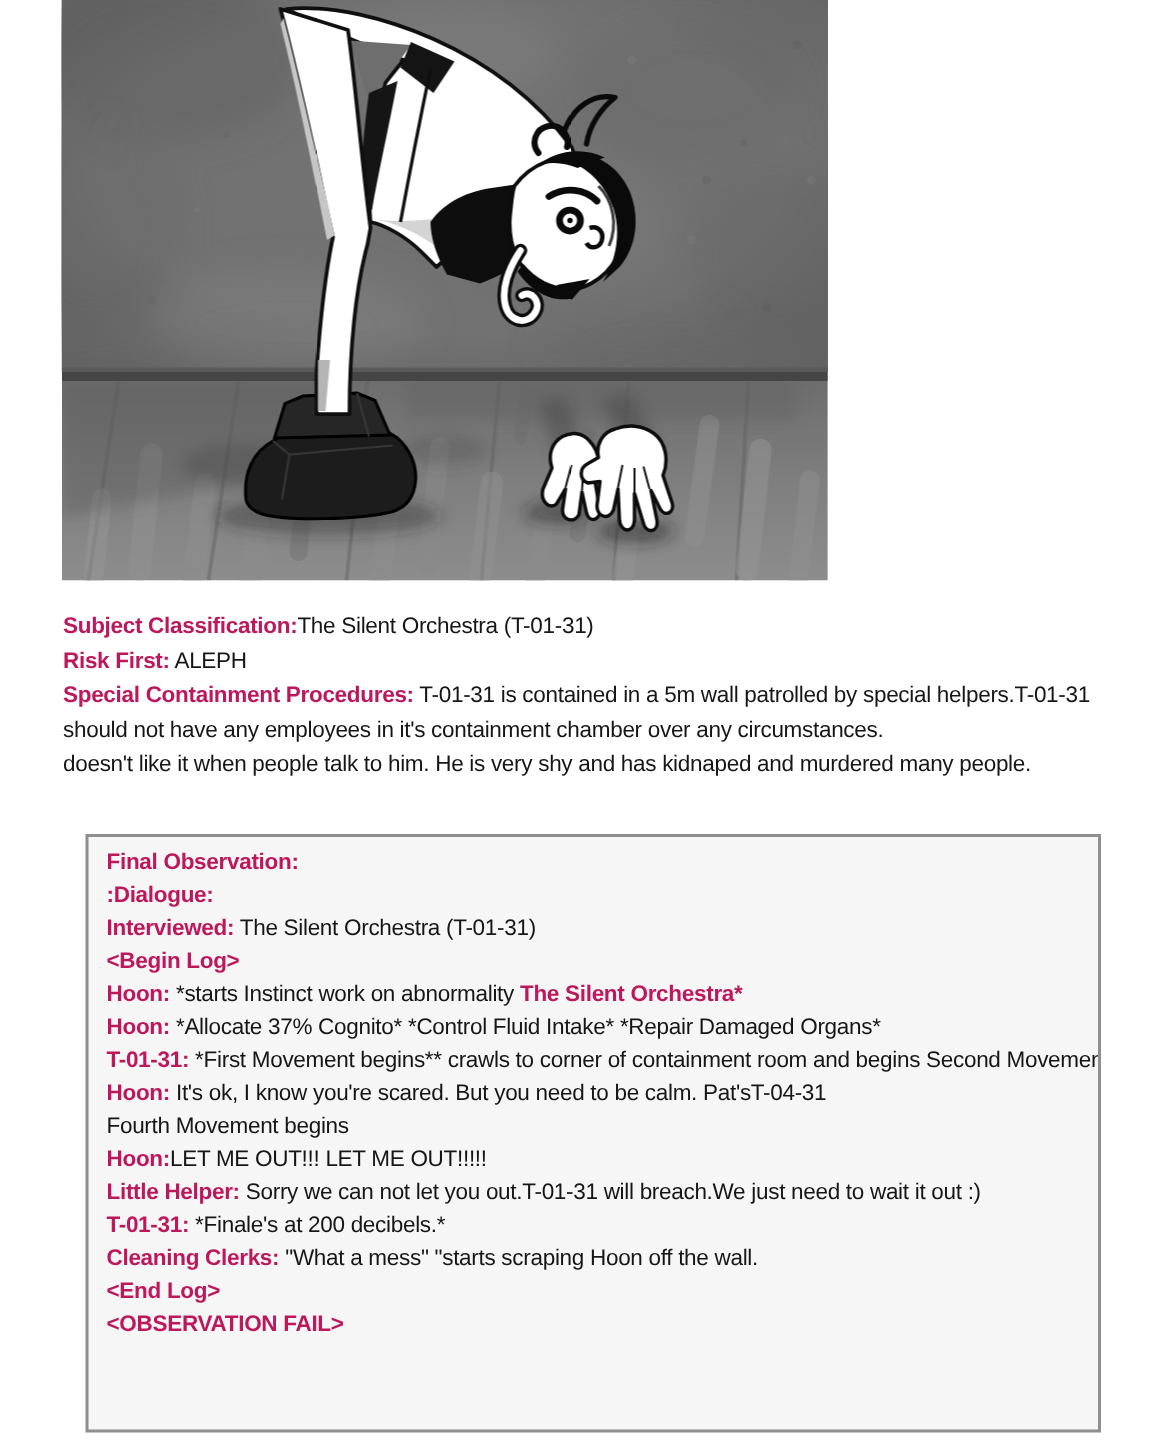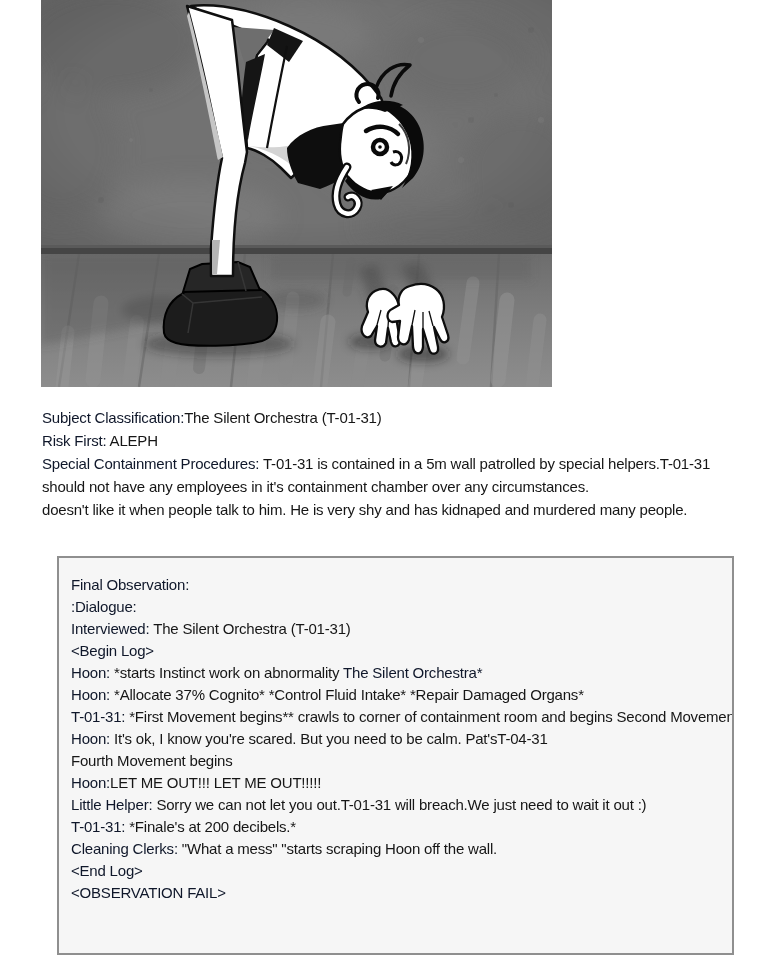--- a/index.html
+++ b/index.html
@@ -10,25 +10,25 @@
   .artwork{position:absolute;left:41px;top:0;width:511px;height:387px;margin:0;padding:0}
   .artwork svg{display:block}
   .fields{
     position:absolute;left:42px;top:406px;width:712px;
     font-size:15px;line-height:23px;letter-spacing:-0.2px;
   }
   .fields .line{height:23px;white-space:nowrap}
   .obs-box{
     position:absolute;left:57px;top:556px;width:677px;height:399px;
     box-sizing:border-box;border:2px solid #8f8f8f;background:#f6f6f6;
-    padding:16px 12px;font-size:15px;line-height:22px;letter-spacing:-0.2px;
+    padding:6px 12px;font-size:15px;line-height:22px;letter-spacing:-0.2px;
     overflow:hidden;
   }
   .obs-box .line{height:22px;white-space:nowrap}
-  .bold{font-weight:normal;color:#0f172a}
+  .bold{font-weight:bold;color:#be185d}
 </style>
 </head>
 <body>
 
 <div class="page-root">
 
   <figure class="artwork">
     <svg width="511" height="387" viewBox="0 0 511 387" xmlns="http://www.w3.org/2000/svg">
       <defs>
         <filter id="b6" x="-40%" y="-40%" width="180%" height="180%">

